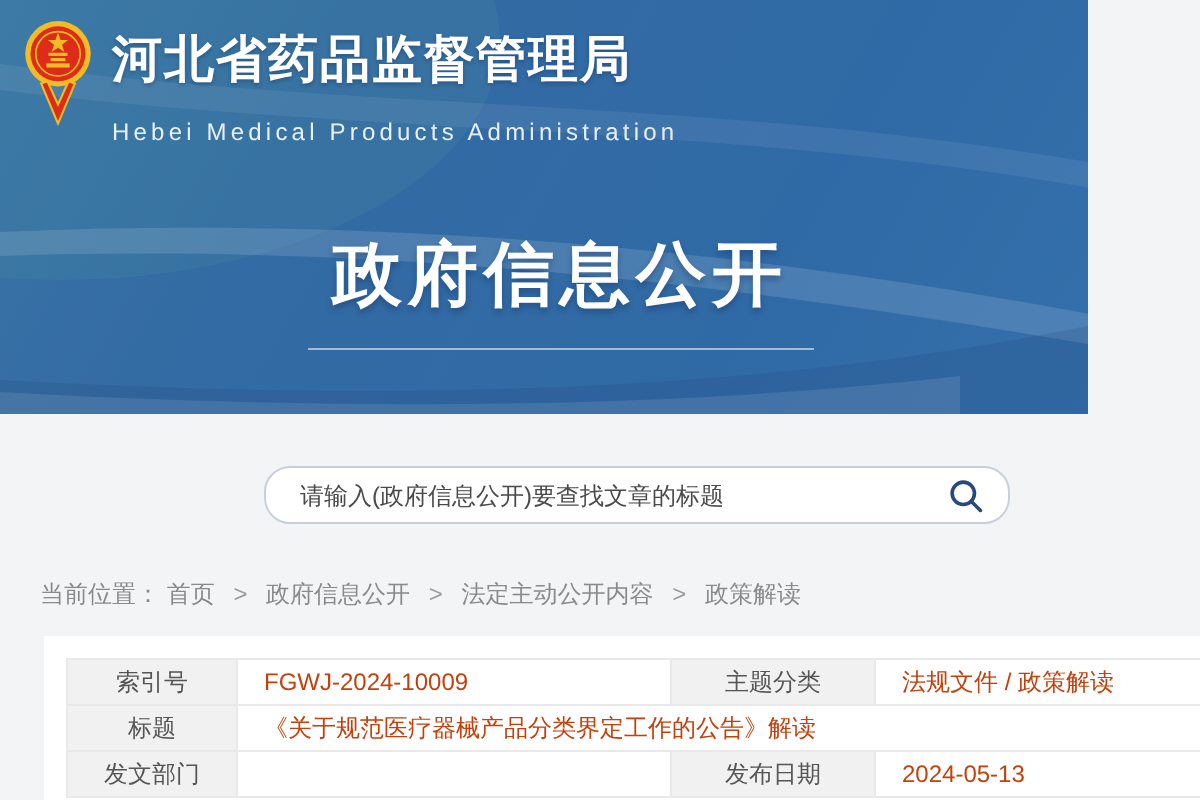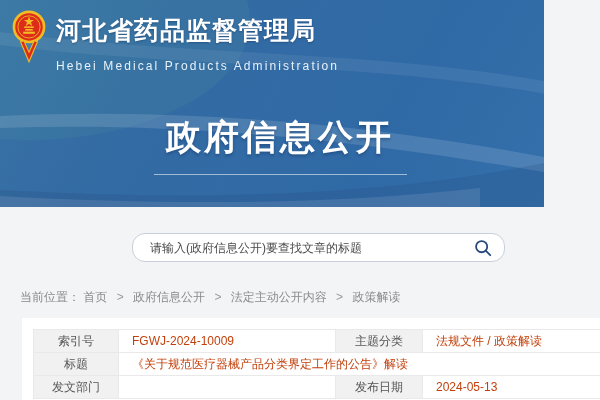--- a/index.html
+++ b/index.html
@@ -34,21 +34,21 @@
   .breadcrumb{position:absolute;left:20px;top:289px;font-size:12px;color:#8a8a8a;}
   .breadcrumb a{color:#8a8a8a;text-decoration:none;}
   .breadcrumb .sep{margin:0 6px;color:#9a9a9a;}
 
   
   .content-panel{position:absolute;left:22px;top:318px;width:578px;height:82px;background:#ffffff;overflow:hidden;}
   .doc-table{position:absolute;left:11px;top:11px;border-collapse:collapse;table-layout:fixed;width:667px;}
   .doc-table td{border:1px solid #e9e9e9;height:23px;font-size:12px;padding:0;box-sizing:border-box;}
   .doc-table td.lbl{background:#f1f1f1;color:#555555;text-align:center;}
   .doc-table td.val{background:#ffffff;color:#c2410c;padding-left:13px;white-space:nowrap;overflow:hidden;}
-  .c1{width:85px;} .c2{width:217px;} .c3{width:87px;} .c4{width:280px;}
+  .c1{width:85px;} .c2{width:217px;} .c3{width:102px;} .c4{width:280px;}
 </style>
 </head>
 <body>
 
 <div class="viewport">
 
   <header class="banner">
     <svg class="waves" width="600" height="207" viewBox="0 0 600 207">
       <ellipse cx="30" cy="20" rx="220" ry="120" fill="rgba(80,150,160,0.18)"></ellipse>
       <path d="M0,45 C200,70 400,60 600,105 L600,92 C400,48 200,58 0,32 Z" fill="rgba(255,255,255,0.07)"></path>

